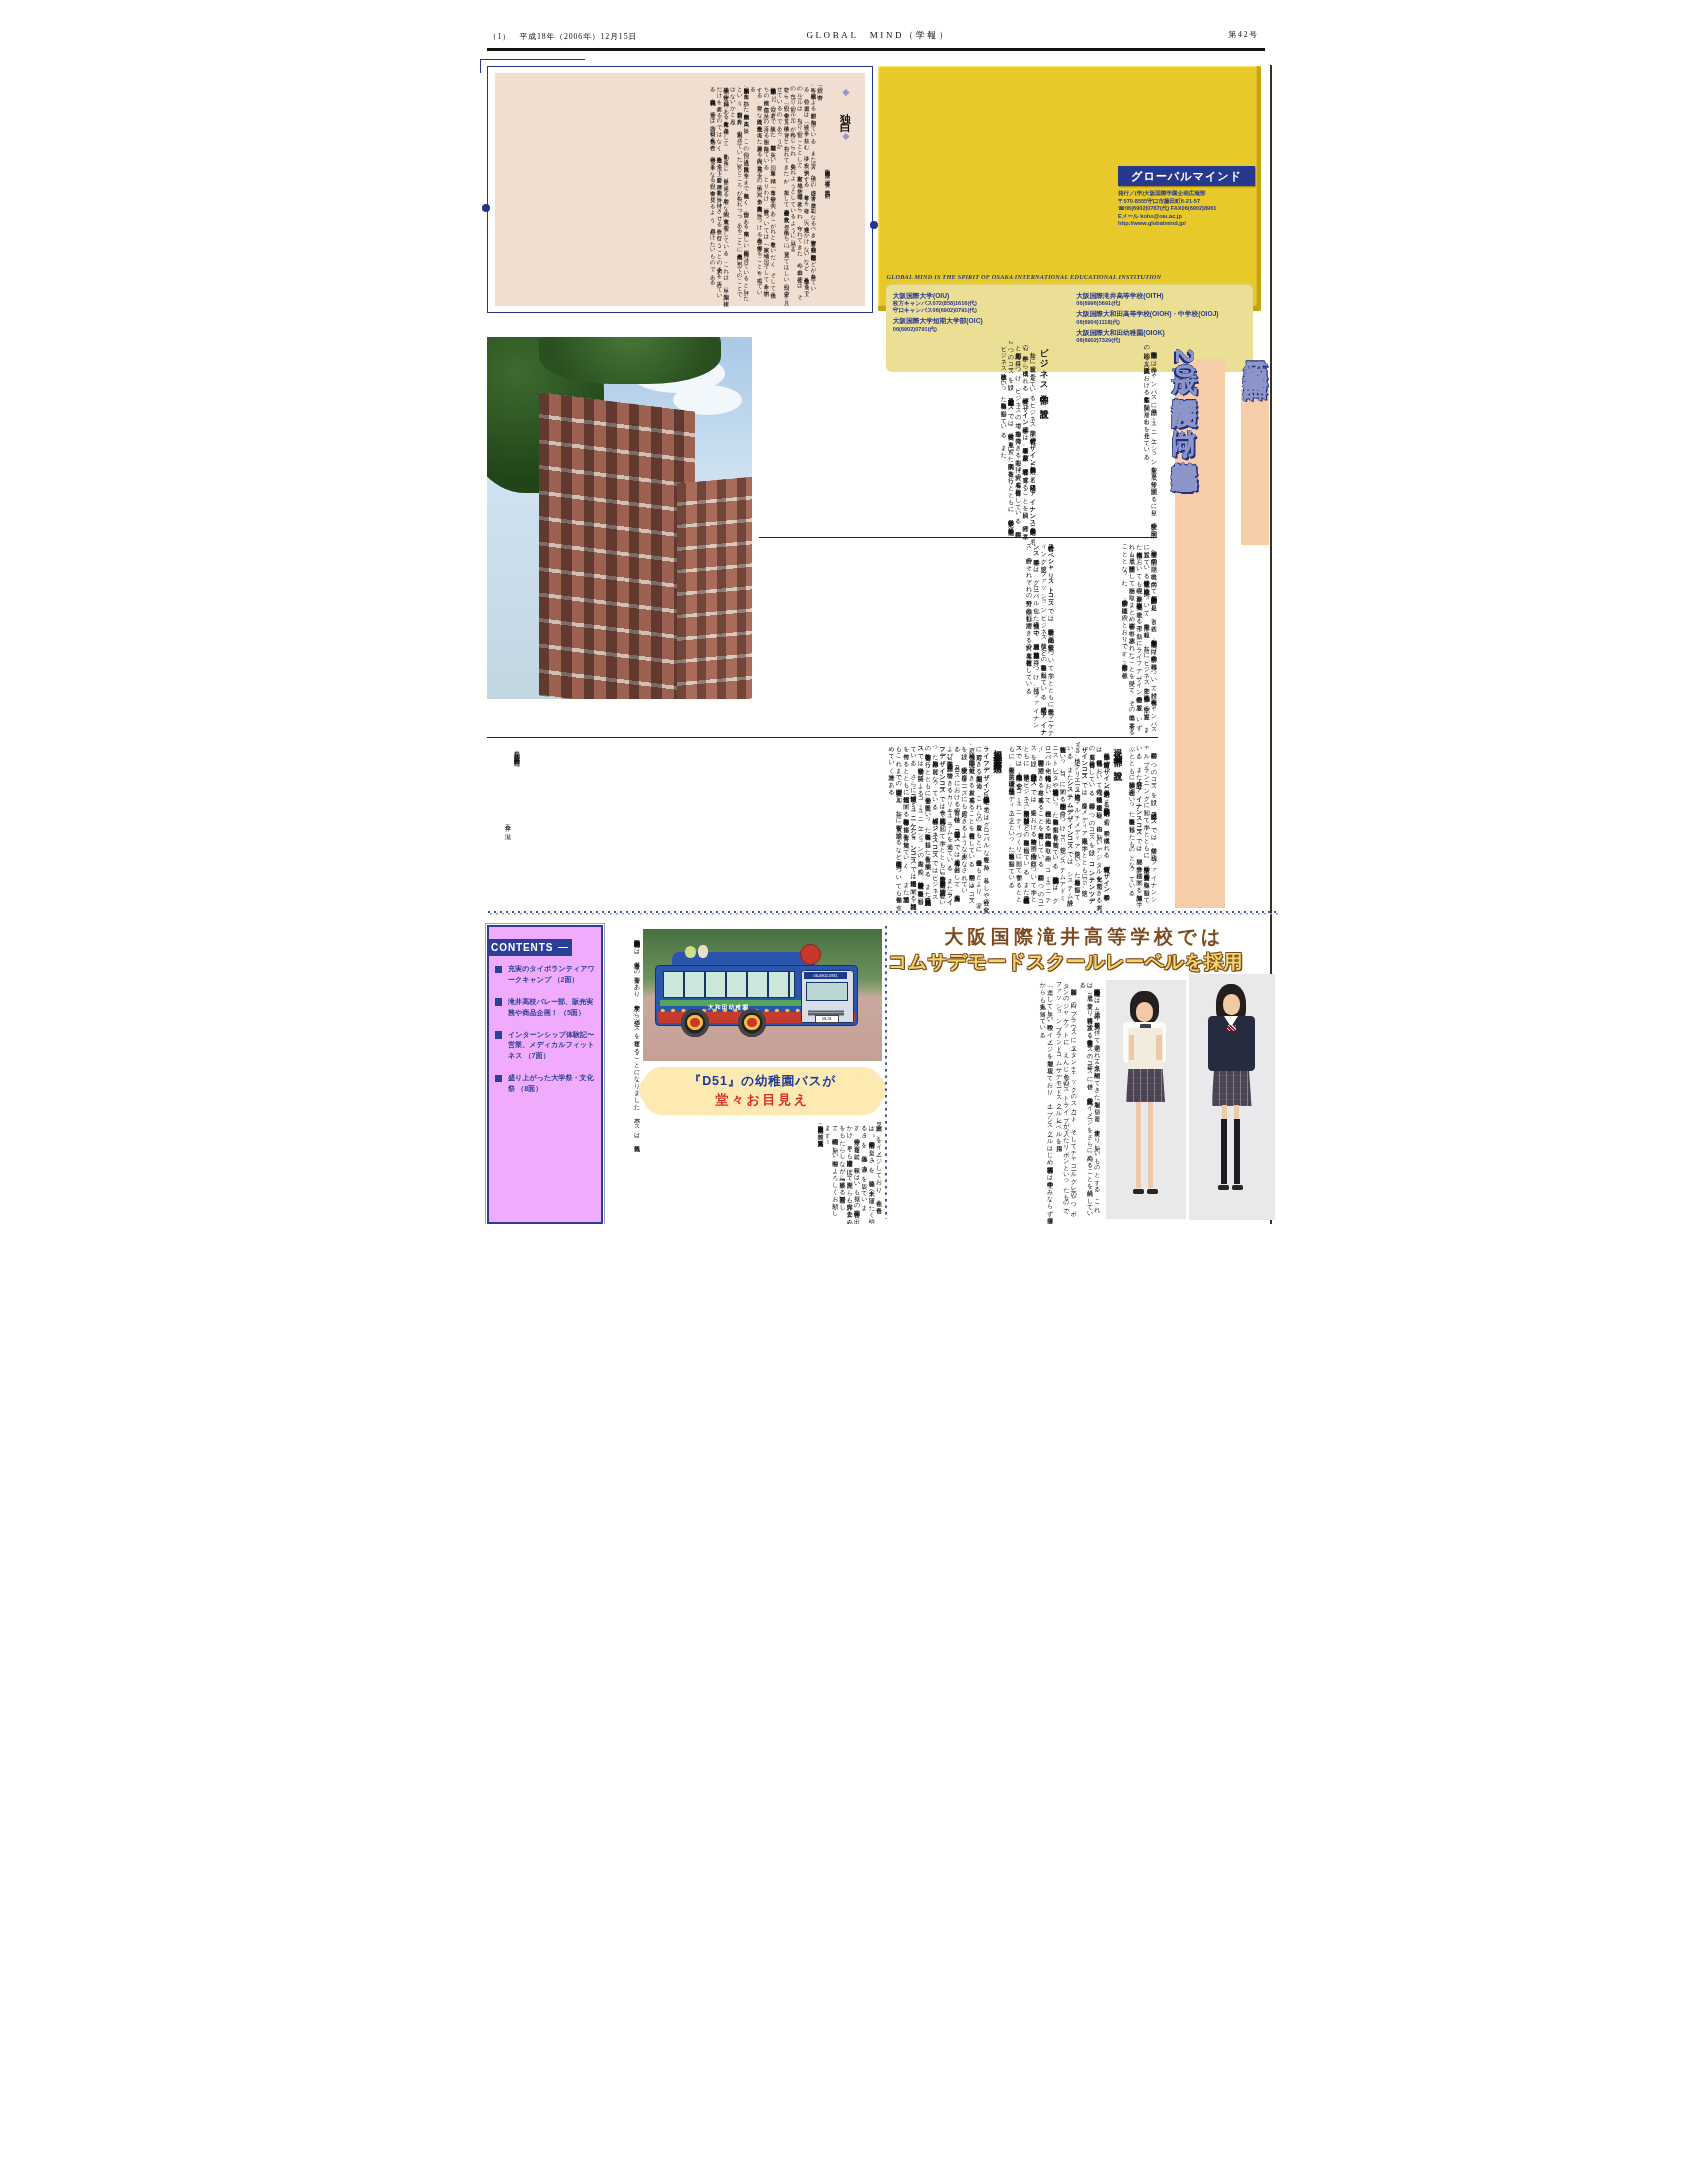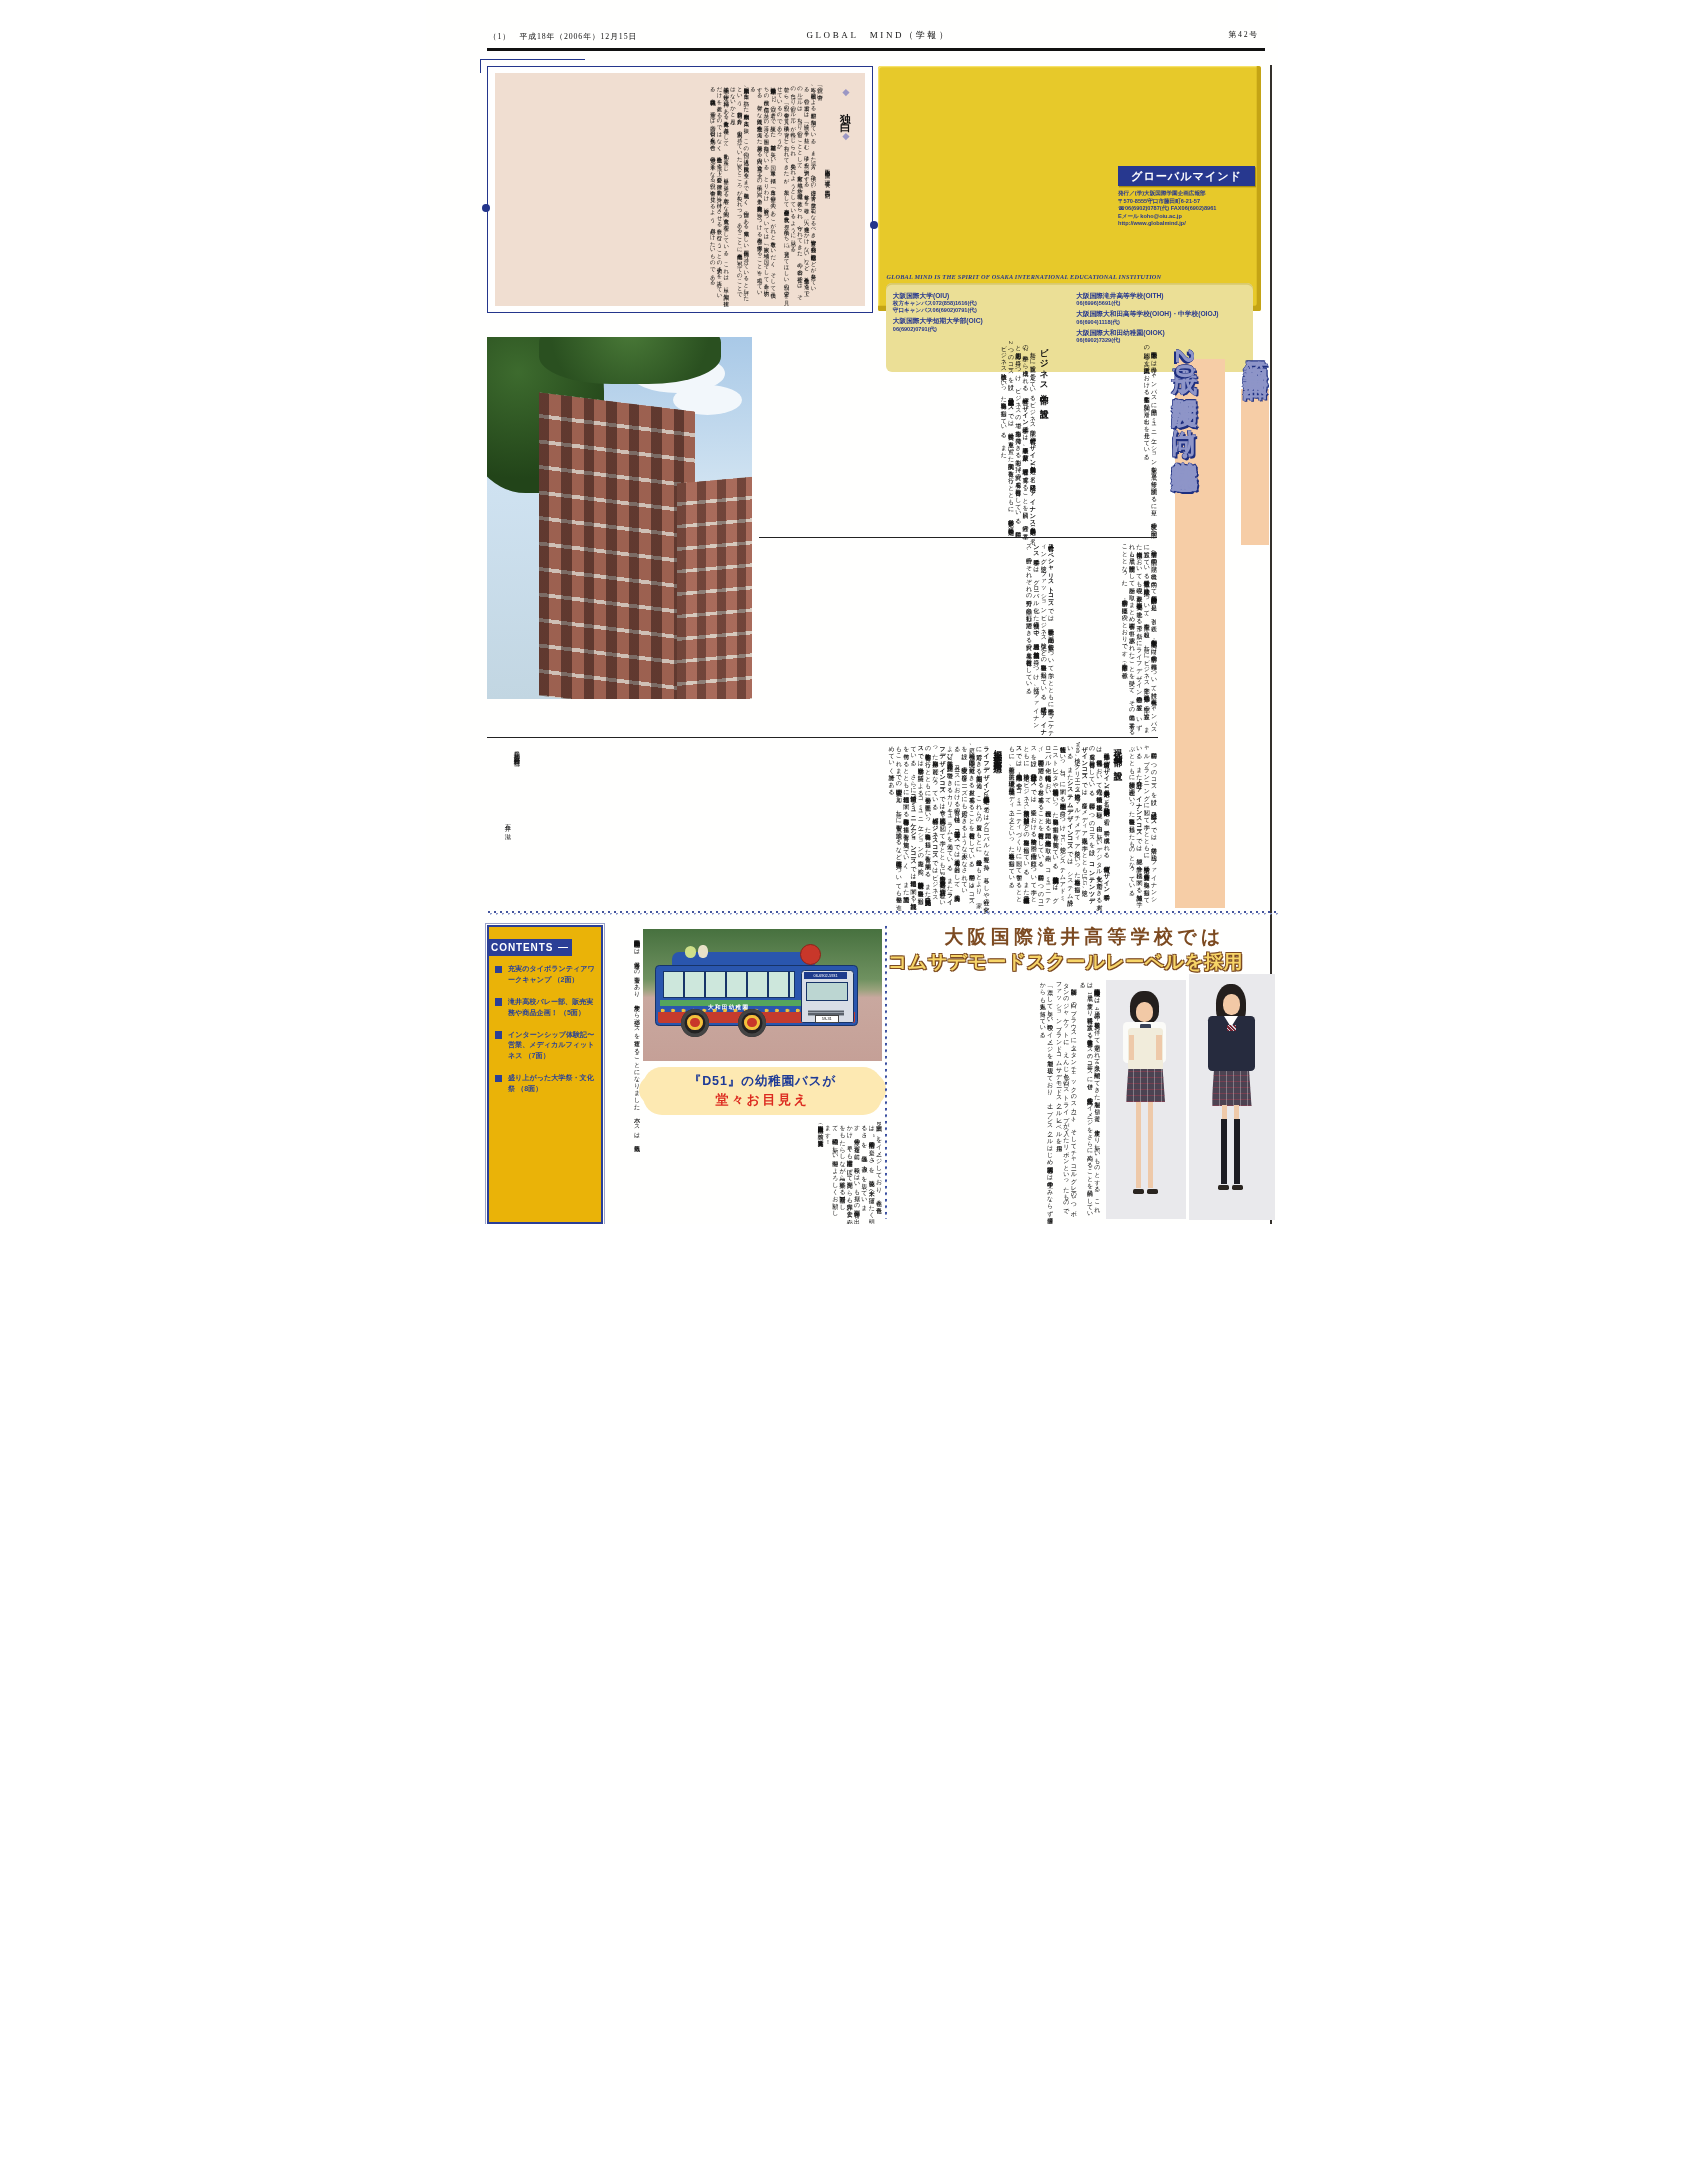--- a/index.html
+++ b/index.html
@@ -83,21 +83,21 @@
   .rowrule{left:61px;top:737px;width:671px;height:0.9px;background:#222;}
   .row3{left:145px;top:742px;width:586px;height:161px;}
   .sig{left:65px;top:746px;width:30px;height:156px;font-size:6.3px;letter-spacing:0.9px;}
   .sig p{margin:0;}
   .sig .nm{padding-top:73px;}
   
   .wavy{left:61px;top:910px;width:791px;height:5.2px;
         background:radial-gradient(circle at 2.2px 2.2px,#44549e 1.1px,transparent 1.3px) 0 0/6px 5.2px repeat-x,
                    radial-gradient(circle at 0.9px 3.9px,#8d99c9 0.8px,transparent 1px) 3px 0/6px 5.2px repeat-x;}
   
-  .cbox{left:61px;top:925px;width:112px;height:295px;border:2.2px solid #2b3f96;outline:1.3px solid #9aa2c9;outline-offset:1.3px;background:#eab308;}
+  .cbox{left:61px;top:925px;width:112px;height:295px;border:2.2px solid #2b3f96;outline:1.3px solid #9aa2c9;outline-offset:1.3px;background:#f0abfc;}
   .cbar{position:absolute;left:-2.2px;top:12px;width:85px;height:17.3px;background:#2b3f96;color:#fff;
         font-family:"Liberation Sans","DejaVu Sans",sans-serif;font-weight:bold;font-size:10px;letter-spacing:0.9px;
         display:flex;align-items:center;padding-left:4.3px;box-sizing:border-box;}
   .cbar .dash{flex:1;height:1.3px;background:#fff;margin:0 3.5px 0 4.3px;}
   .citem{position:relative;margin:11.2px 4.3px 0 6px;padding-left:13px;color:#2b4396;
          font-family:"Liberation Sans","DejaVu Sans",sans-serif;font-weight:bold;font-size:7.1px;line-height:10.8px;}
   .citem .sq{position:absolute;left:0;top:1.7px;width:7.3px;height:7.3px;background:#2b3f96;}
   
   .busintro{left:174px;top:929px;width:40px;height:287px;font-size:6px;line-height:7.3px;letter-spacing:0.2px;}
   .busphoto{left:217px;top:929px;width:239px;height:132px;overflow:hidden;

